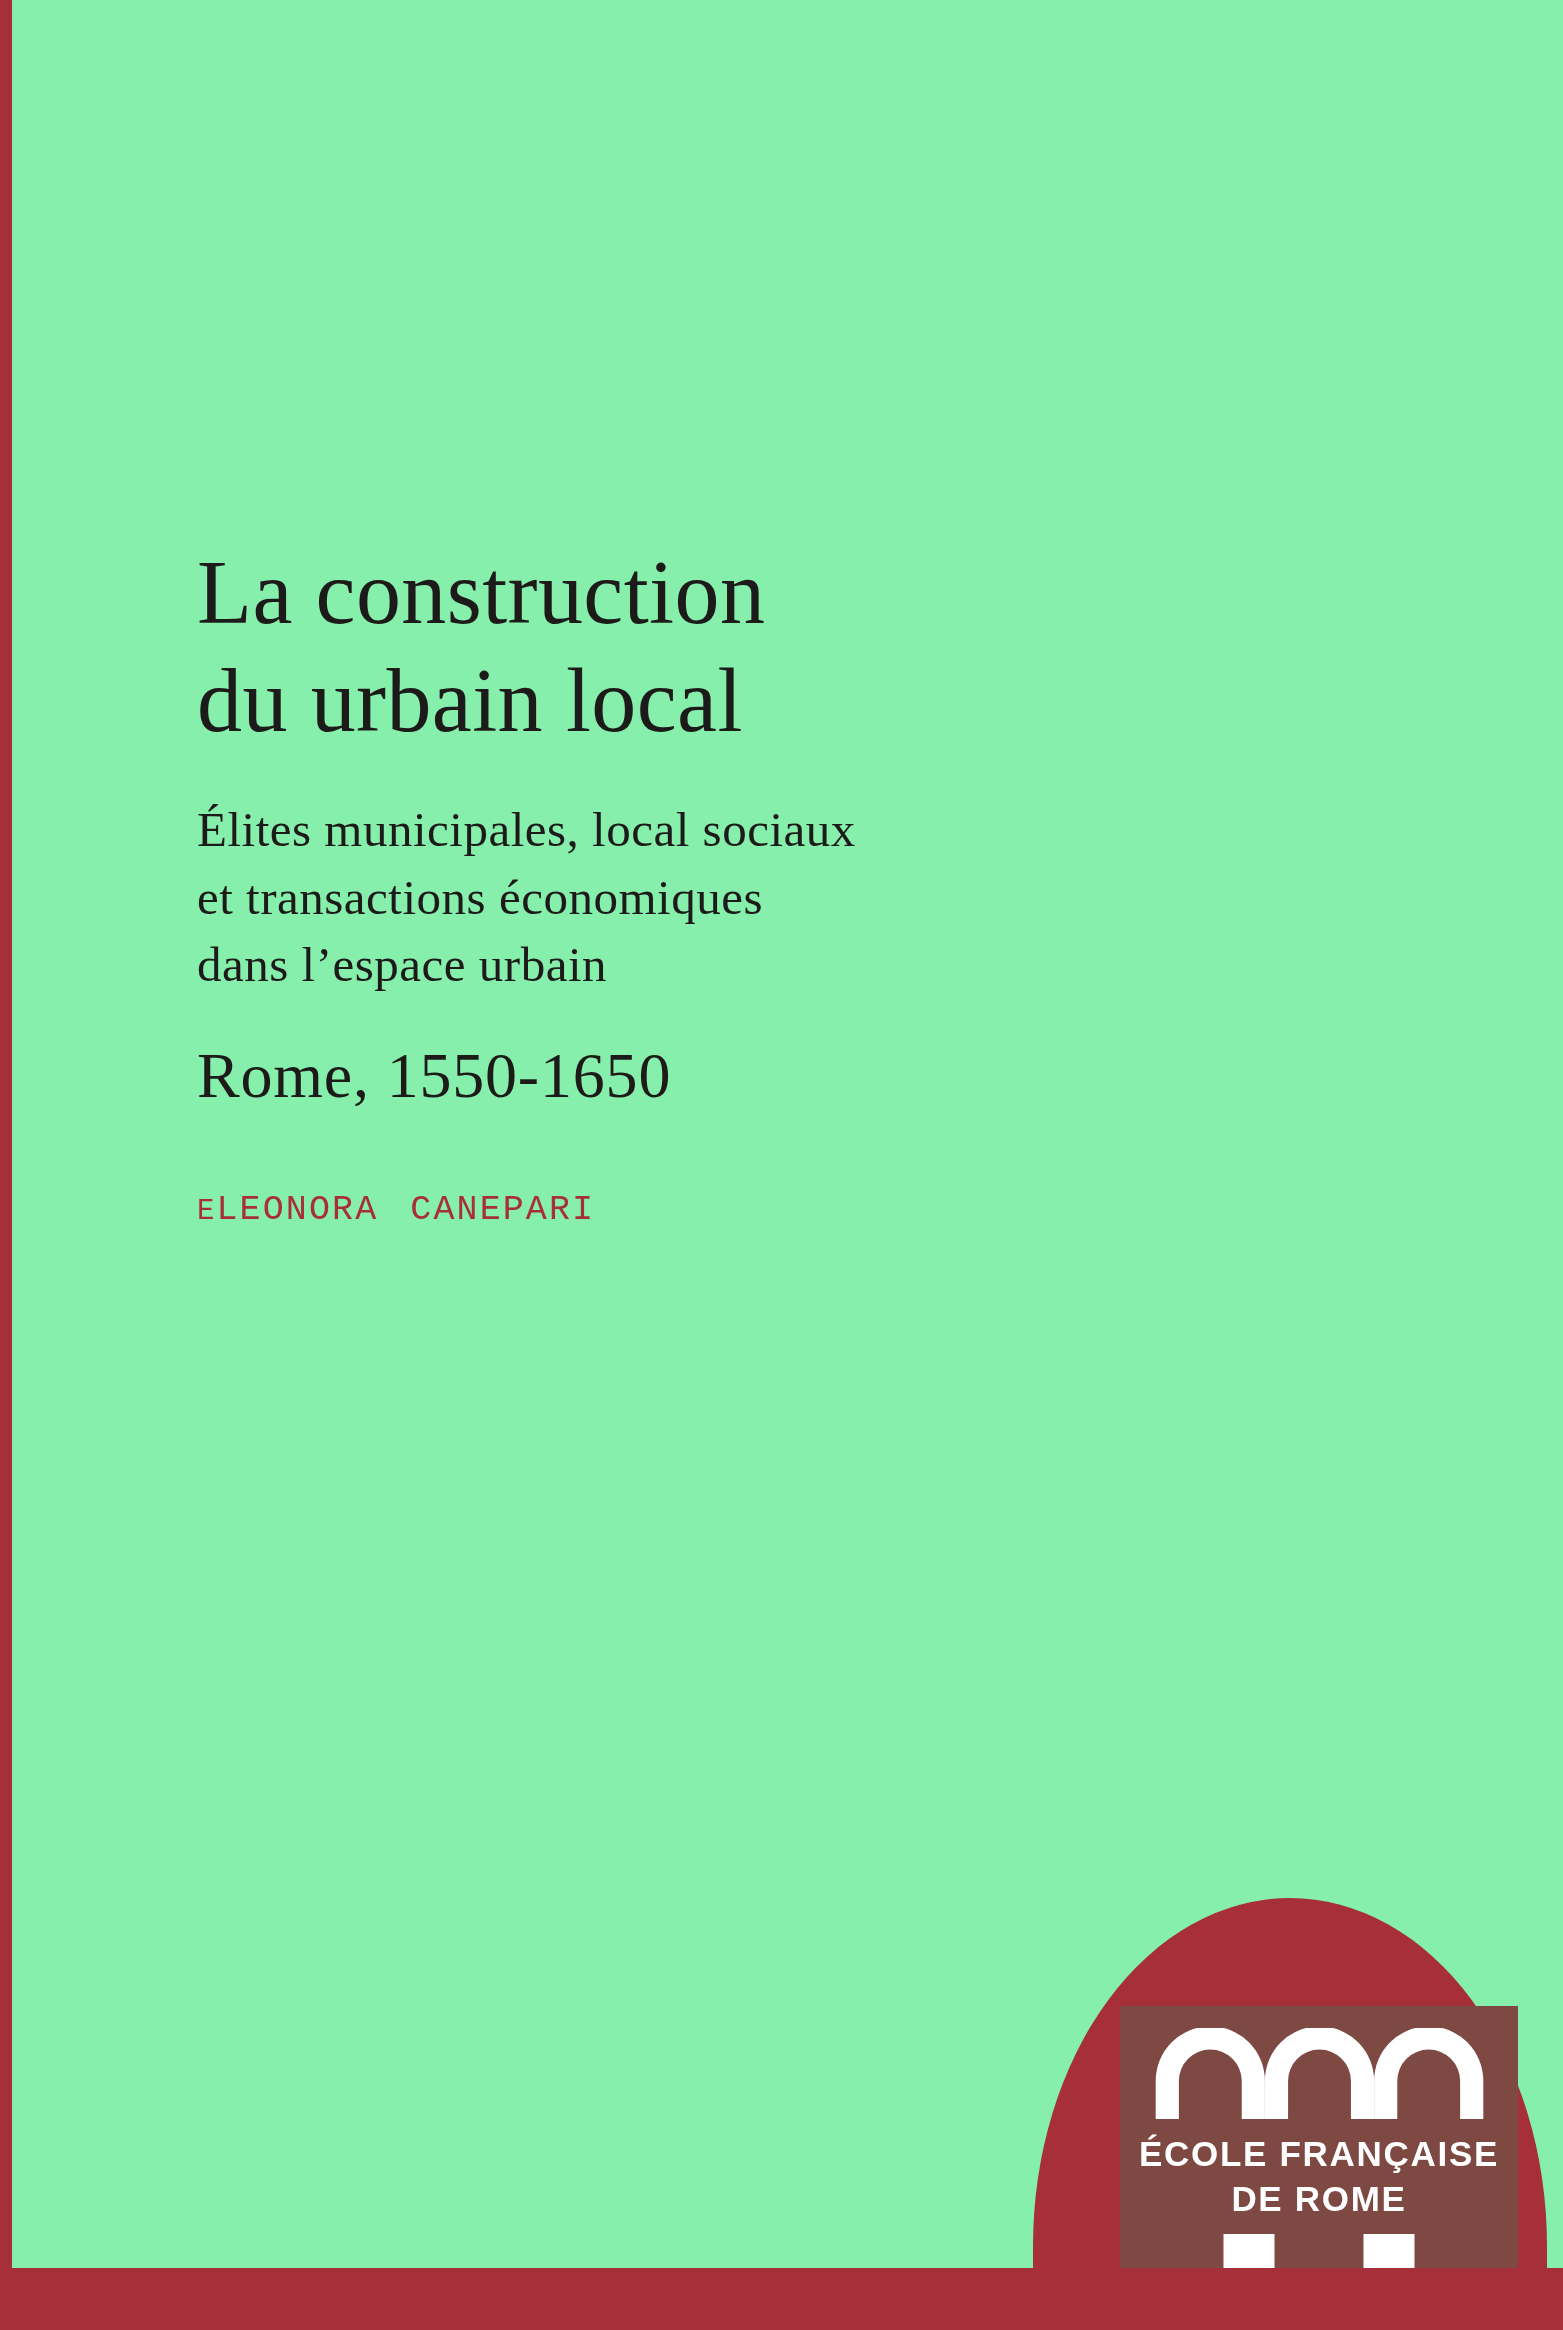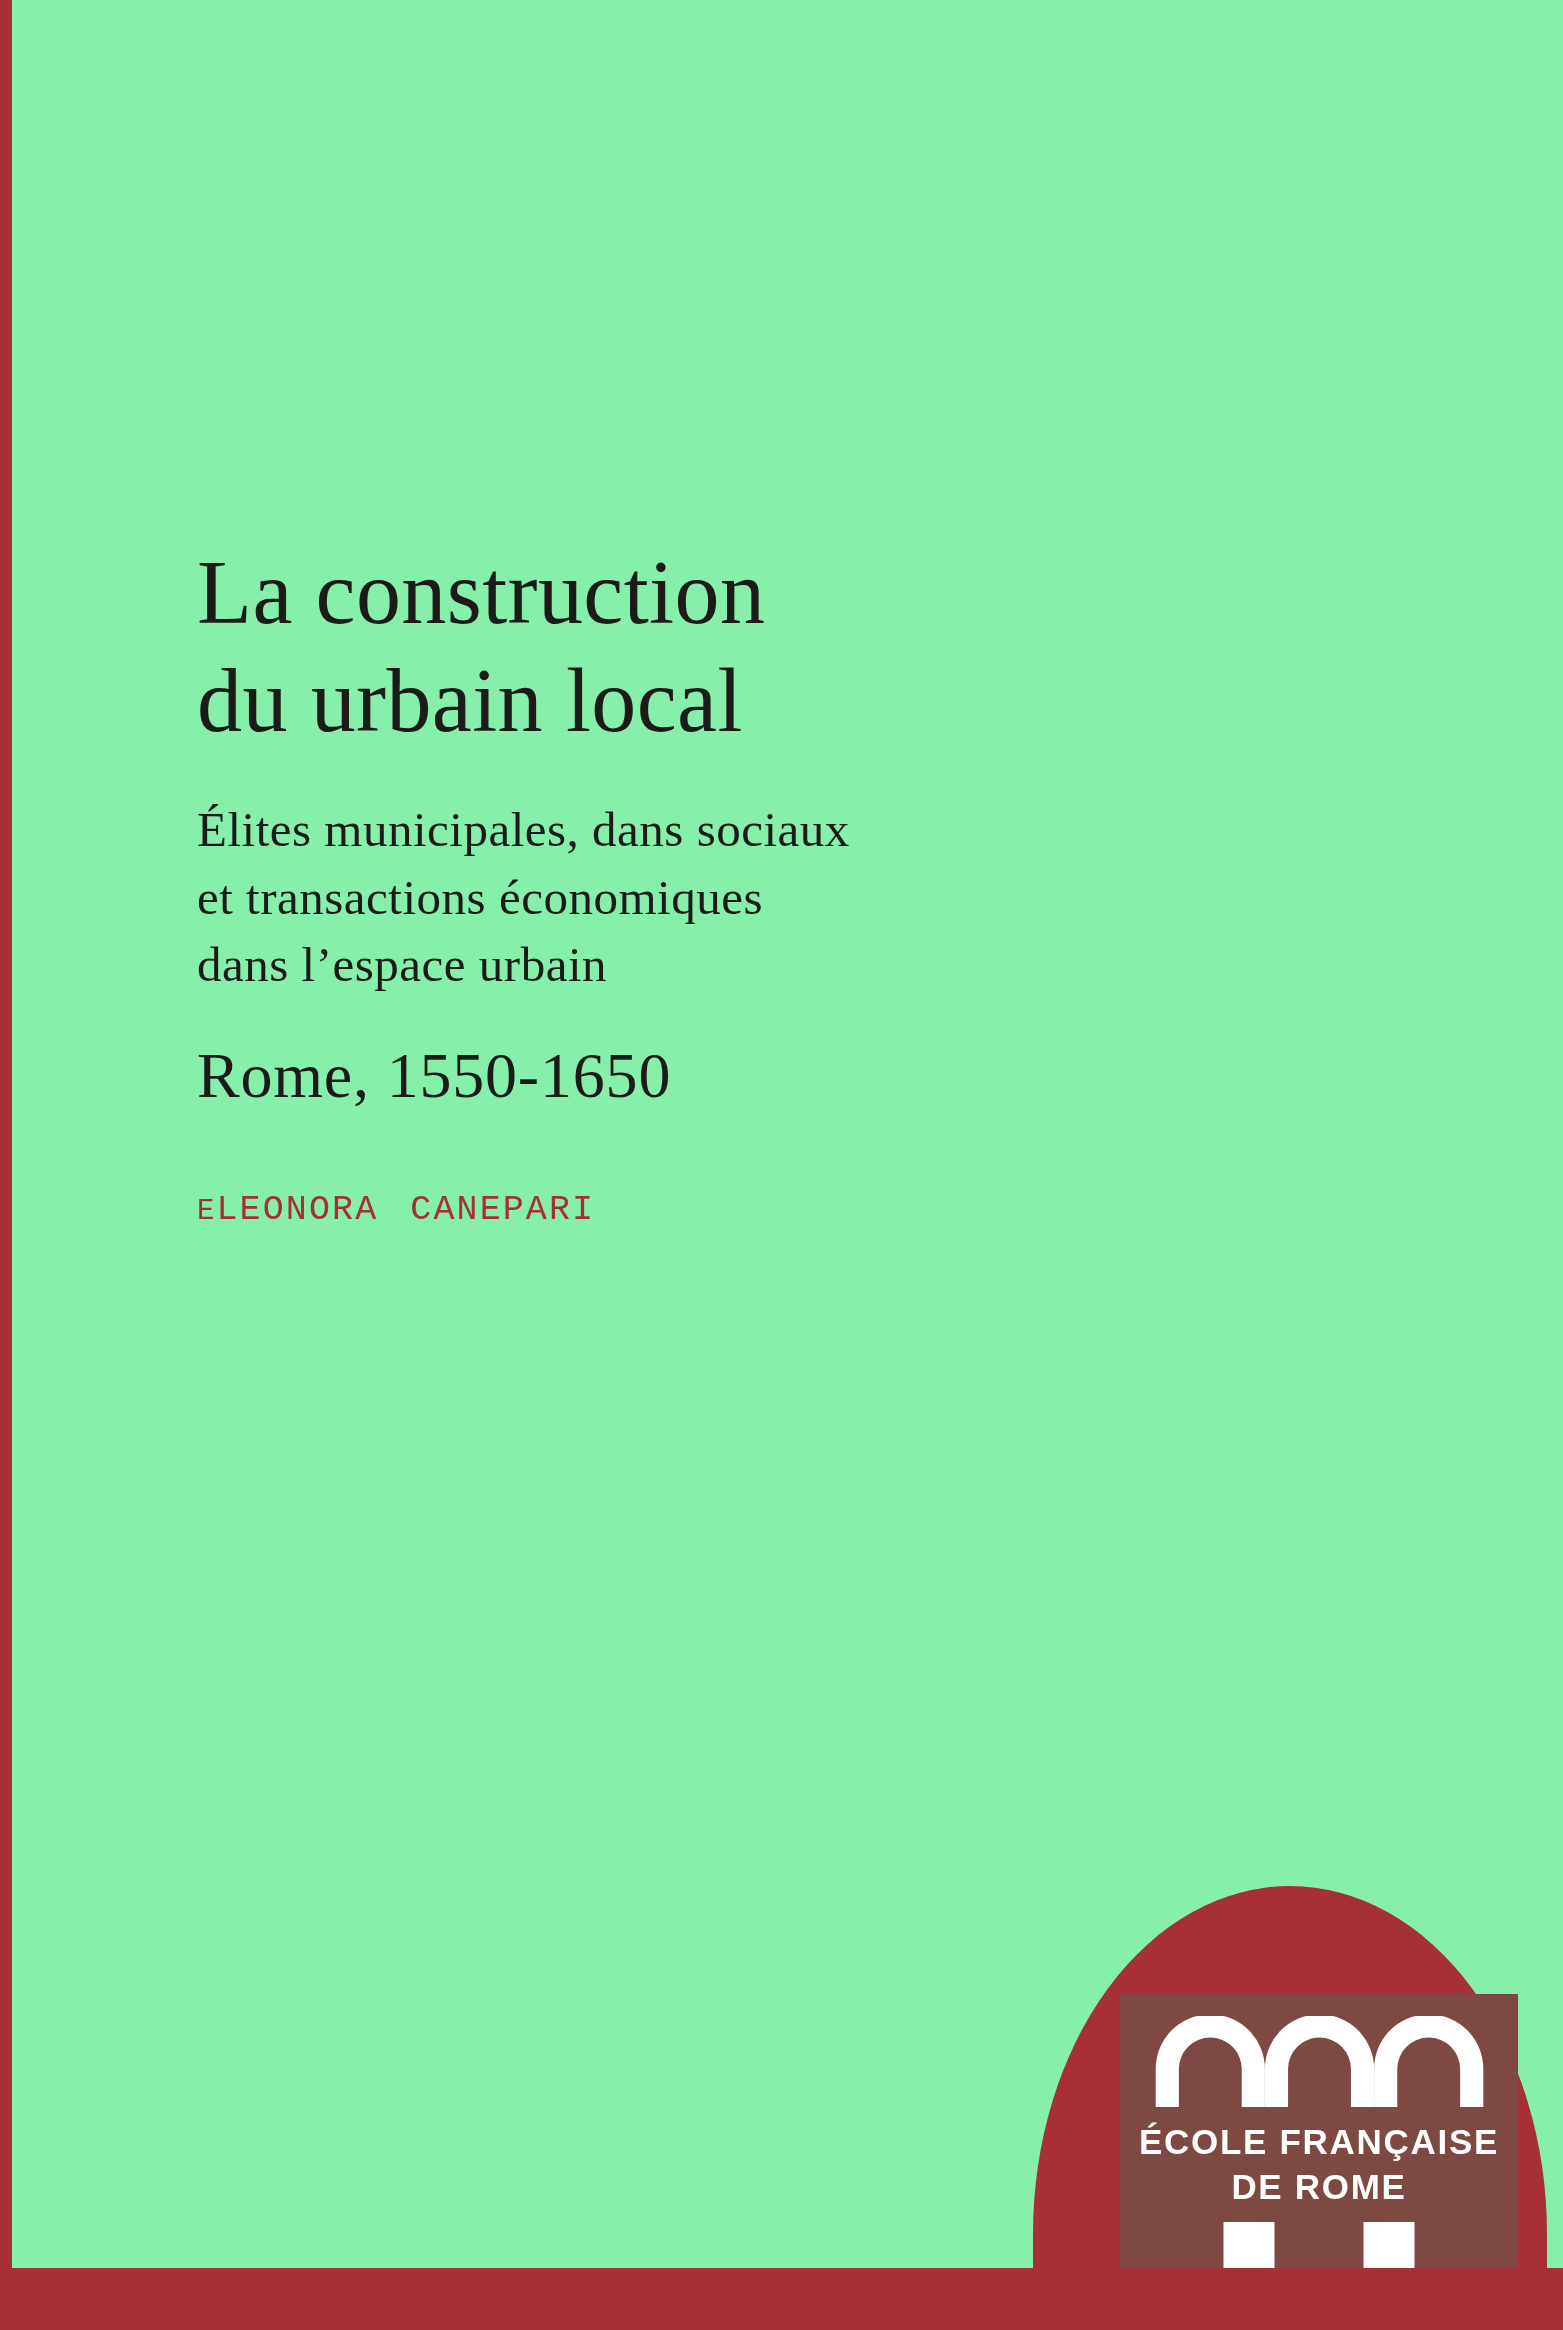--- a/index.html
+++ b/index.html
@@ -85,21 +85,21 @@
     font-variant: small-caps;
     text-transform: lowercase;
   }
   .author::first-letter {
     font-size: 42px;
   }
   
   .logo-wrap {
     position: absolute;
     right: 0;
-    bottom: 62px;
+    bottom: 50px;
     width: 531px;
     height: 398px;
   }
   .logo-circle {
     position: absolute;
     left: 0;
     bottom: 0;
     width: 514px;
     height: 382px;
     background: #a72f39;
@@ -163,21 +163,21 @@
   <div class="spine-stripe"></div>
 
   <div class="text-block">
 
     <h1 class="title">
       <span class="line">La construction</span>
       <span class="line">du urbain local</span>
     </h1>
 
     <div class="subtitle">
-      <span class="line">Élites municipales, dans sociaux</span>
+      <span class="line">Élites municipales, local sociaux</span>
       <span class="line">et transactions économiques</span>
       <span class="line">dans l’espace urbain</span>
     </div>
 
     <div class="daterange">Rome, 1550-1650</div>
 
     <div class="author">Eleonora Canepari</div>
 
   </div>
 

